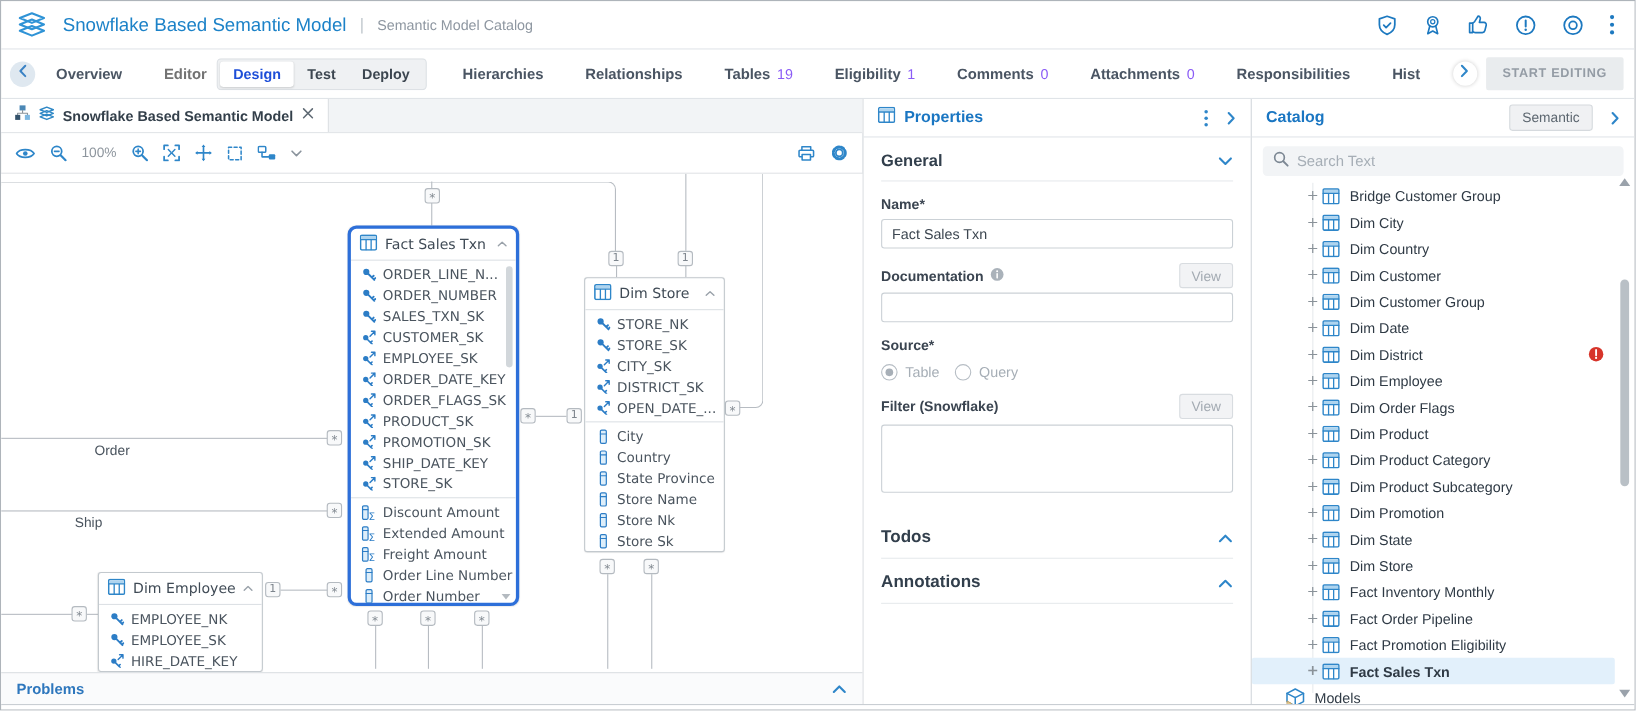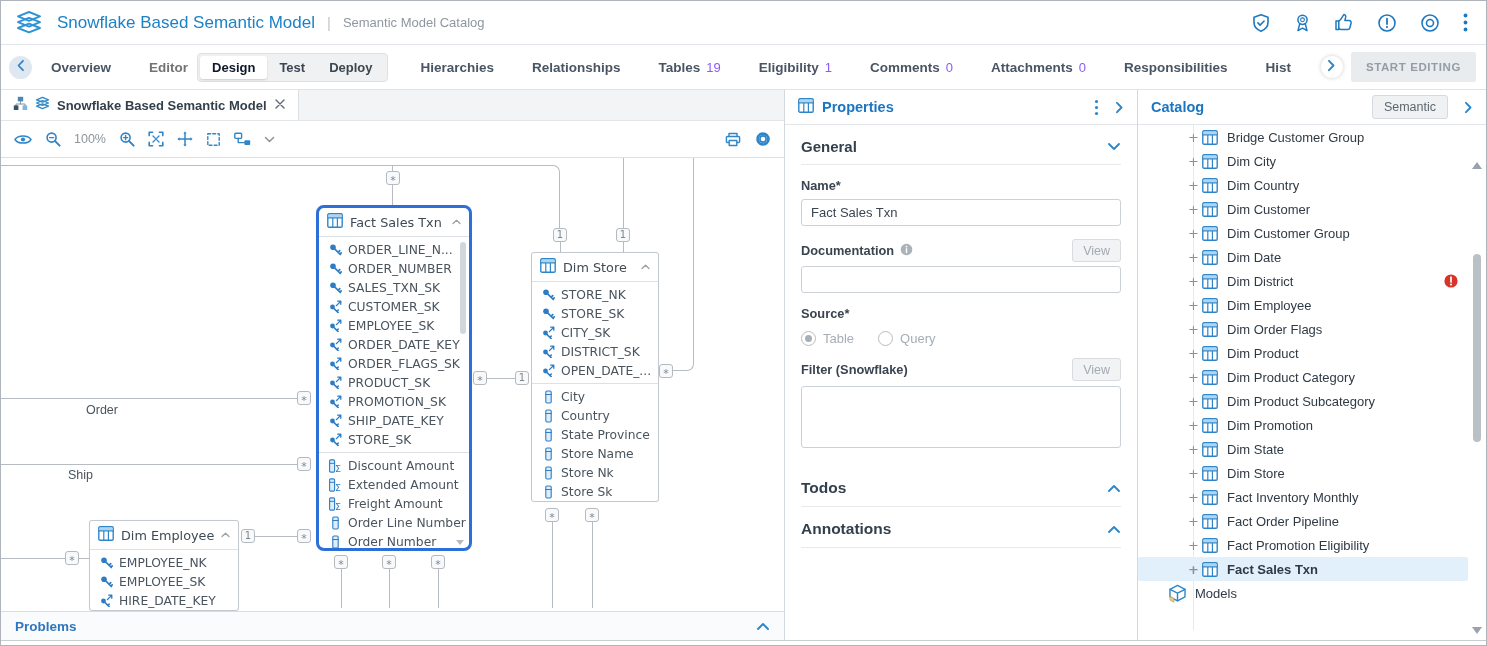--- a/index.html
+++ b/index.html
@@ -19,21 +19,21 @@
   
   .nav { height:45px; border-bottom:1px solid #e0e4e8; display:flex; align-items:center; padding:0 10px 0 8px; flex:0 0 auto; }
   .nav-back { width:23px; height:23px; border-radius:50%; background:#dfe8f0; display:flex; align-items:center; justify-content:center; flex:0 0 auto; cursor:pointer; }
   .nav-items { display:flex; align-items:center; flex:1; min-width:0; overflow:hidden; }
   .nav-item { font-size:13.5px; font-weight:bold; color:#4a5563; margin:0 19px; white-space:nowrap; cursor:pointer; display:flex; align-items:center; }
   .nav-item.em { color:#737373; margin-right:9px; }
   .nav-item .count { font-weight:normal; color:#8b5cf6; margin-left:6px; font-size:13px; }
   .nav-item.clip { width:33px; overflow:hidden; margin-right:4px; }
   .seg-wrap { display:flex; align-items:center; background:#eff1f3; border:1px solid #dde1e5; border-radius:4px; padding:2px; margin:0 14px 0 0; }
   .seg { font-size:13px; font-weight:bold; color:#3c4650; padding:4px 12px; border-radius:3px; cursor:pointer; white-space:nowrap; }
-  .seg.active { background:#fff; color:#0f172a; box-shadow:0 1px 2px rgba(0,0,0,.15); }
+  .seg.active { background:#fff; color:#1d4ed8; box-shadow:0 1px 2px rgba(0,0,0,.15); }
   .hist-more { width:22px; height:22px; border-radius:50%; background:#fff; box-shadow:0 0 4px rgba(0,0,0,.2); display:flex; align-items:center; justify-content:center; flex:0 0 auto; cursor:pointer; margin-right:8px; }
   .start-editing { flex:0 0 auto; background:#e9ecee; border:none; color:#949ca5; font-family:"Liberation Sans",sans-serif; font-size:11.5px; font-weight:bold; letter-spacing:.6px; padding:9px 15px; border-radius:2px; cursor:pointer; }
 
   
   .main { flex:1; min-height:0; display:flex; margin-bottom:4px; border-bottom:1px solid #c9ced3; }
   .canvas-col { width:784px; flex:0 0 auto; display:flex; flex-direction:column; border-right:1px solid #d3d8dc; min-height:0; }
   .props-col { width:353px; flex:0 0 auto; border-right:1px solid #d3d8dc; display:flex; flex-direction:column; min-height:0; }
   .catalog-col { flex:1; display:flex; flex-direction:column; min-height:0; position:relative; }
 
   
@@ -74,21 +74,21 @@
   .panel-h .ph-right span { display:flex; cursor:pointer; }
   .props-body { flex:1; min-height:0; padding:0 16px; overflow:hidden; }
   .sec-head { display:flex; align-items:center; justify-content:space-between; padding:13px 0 9px; border-bottom:1px solid #e7eaed; }
   .sec-head .sec-title { font-size:15px; font-weight:bold; color:#323f4c; }
   .sec-head span { display:flex; cursor:pointer; }
   .fld-row { display:flex; align-items:center; margin-top:13px; }
   .fld-label { font-size:12.8px; font-weight:bold; color:#3a4450; display:flex; align-items:center; gap:6px; }
   .view-btn { margin-left:auto; height:23px; padding:0 10px; background:#f2f3f5; border:1px solid #d8dce0; border-radius:3px; color:#a3aab2; font-family:"Liberation Sans",sans-serif; font-size:12.5px; cursor:default; }
   .txt-input { width:100%; height:27px; border:1px solid #cbd1d6; border-radius:3px; padding:0 9px; font-family:"Liberation Sans",sans-serif; font-size:13px; color:#3c4650; margin-top:6px; background:#fff; }
   .txt-area { width:100%; height:62px; border:1px solid #cbd1d6; border-radius:3px; margin-top:5px; resize:none; font-family:"Liberation Sans",sans-serif; font-size:13px; padding:6px 9px; color:#3c4650; }
-  .radio-row { display:flex; align-items:center; gap:24px; margin-top:10px; }
+  .radio-row { display:flex; align-items:center; gap:14px; margin-top:10px; }
   .radio-opt { display:flex; align-items:center; gap:7px; font-size:13px; color:#a6aeb6; }
   .rdot { width:15px; height:15px; border:1.5px solid #b6bdc4; border-radius:50%; display:flex; align-items:center; justify-content:center; }
   .rdot.on::after { content:""; width:7px; height:7px; background:#a7afb7; border-radius:50%; }
   .src-wrap { position:relative; }
   .src-wrap .ext { position:absolute; right:8px; top:12px; display:flex; cursor:pointer; }
 
   
   .validate-btn { height:24px; padding:0 11px; background:#f0f1f3; border:1px solid #d6dade; border-radius:3px; color:#5d6770; font-family:"Liberation Sans",sans-serif; font-size:12.5px; cursor:pointer; }
   .search-wrap { margin:8px 10px 6px; height:27px; background:#f2f4f6; border-radius:4px; display:flex; align-items:center; padding:0 9px; gap:7px; flex:0 0 auto; }
   .search-wrap input { border:none; background:transparent; outline:none; font-family:"Liberation Sans",sans-serif; font-size:13.5px; color:#3c4650; flex:1; }
@@ -792,20 +792,27 @@
         <span class="panel-title">Catalog</span>
         <span class="ph-right">
           <button class="validate-btn">Semantic</button>
           <span>
               <svg width="9" height="13" viewBox="0 0 9 13" fill="none" stroke-linecap="round" stroke-linejoin="round" xmlns="http://www.w3.org/2000/svg">
                 <path d="M2 1.8 L6.5 6.5 L2 11.2" stroke="#2e86c9" stroke-width="1.9"></path>
               </svg>
             </span>
         </span>
       </div>
+      <div class="search-wrap">
+        <span><svg width="15" height="15" viewBox="0 0 15 15" fill="none" stroke-linecap="round" stroke-linejoin="round" xmlns="http://www.w3.org/2000/svg">
+              <circle cx="6.2" cy="6.2" r="4.4" stroke="#7d8894" stroke-width="1.5"></circle>
+              <path d="M9.6 9.6 L13.6 13.6" stroke="#7d8894" stroke-width="1.7"></path>
+            </svg></span>
+        <input placeholder="Search Text" style="">
+      </div>
       <div class="cat-list">
         <div class="tree-guide"></div>
       <div class="cat-row">
             <span class="plus">+</span>
             <span class="cicon">
               <svg width="16" height="15" viewBox="0 0 16 15" fill="none" stroke-linecap="round" stroke-linejoin="round" xmlns="http://www.w3.org/2000/svg">
                 <rect x="0.8" y="0.8" width="14.4" height="13.4" rx="1.2" fill="#fff" stroke="#2e86c9" stroke-width="1.4"></rect>
                 <rect x="1.6" y="1.6" width="12.8" height="2.8" fill="#aed4ef"></rect>
                 <path d="M0.8 4.8 H15.2 M5.8 4.8 V14 M10.4 4.8 V14" stroke="#2e86c9" stroke-width="1.2"></path>
               </svg>

